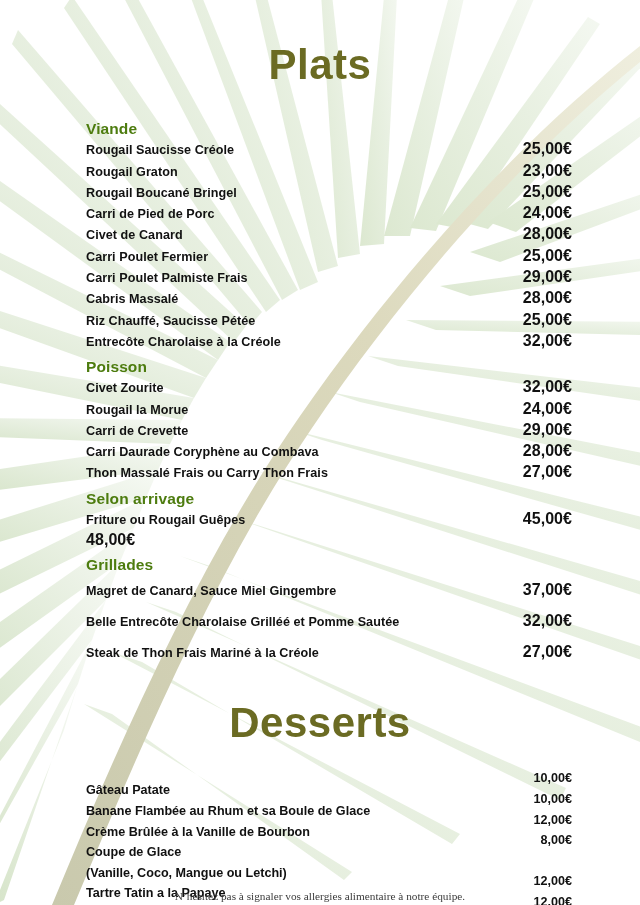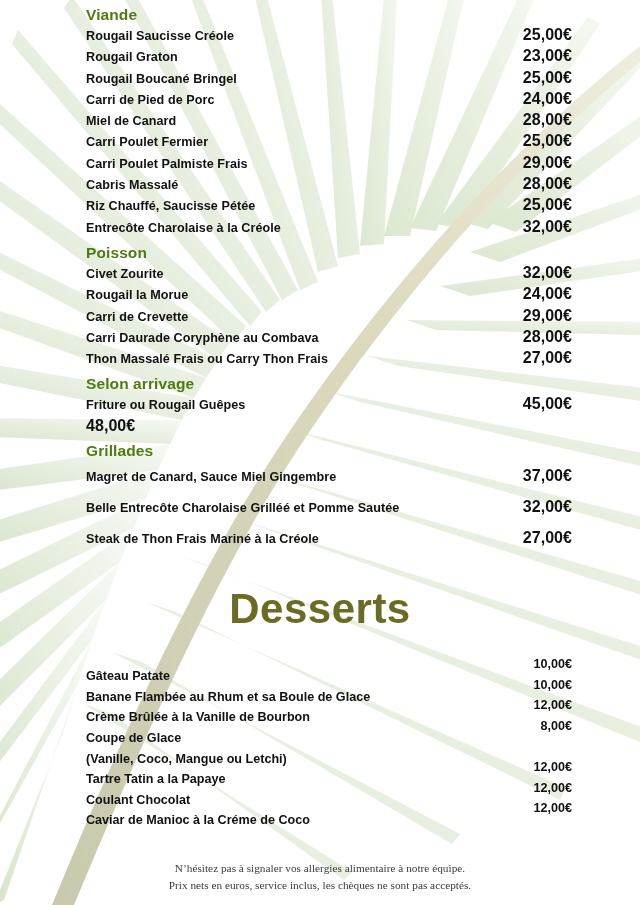--- a/index.html
+++ b/index.html
@@ -193,20 +193,21 @@
       <polygon points="84,704 112,714 344,880 352,872"></polygon>
     </g>
 
     <path id="frond-stem" d="M 52,905 C 120,740 200,560 300,416 C 400,272 520,140 640,46
              L 640,62 C 524,156 408,286 312,428 C 214,572 140,748 74,905 Z" fill="url(#gStem)"></path>
   </g>
 </svg>
 
 <div class="page">
 
+  <h1 class="menu-title" id="plats-title">Plats</h1>
 
   <section class="section">
     <h2 class="section-heading">Viande</h2>
     <ul class="items">
       <li class="item-row">
         <span class="item-name">Rougail Saucisse Créole</span>
         <span class="item-price">25,00€</span>
       </li>
       <li class="item-row">
         <span class="item-name">Rougail Graton</span>
@@ -214,21 +215,21 @@
       </li>
       <li class="item-row">
         <span class="item-name">Rougail Boucané Bringel</span>
         <span class="item-price">25,00€</span>
       </li>
       <li class="item-row">
         <span class="item-name">Carri de Pied de Porc</span>
         <span class="item-price">24,00€</span>
       </li>
       <li class="item-row">
-        <span class="item-name">Miel de Canard</span>
+        <span class="item-name">Civet de Canard</span>
         <span class="item-price">28,00€</span>
       </li>
       <li class="item-row">
         <span class="item-name">Carri Poulet Fermier</span>
         <span class="item-price">25,00€</span>
       </li>
       <li class="item-row">
         <span class="item-name">Carri Poulet Palmiste Frais</span>
         <span class="item-price">29,00€</span>
       </li>

